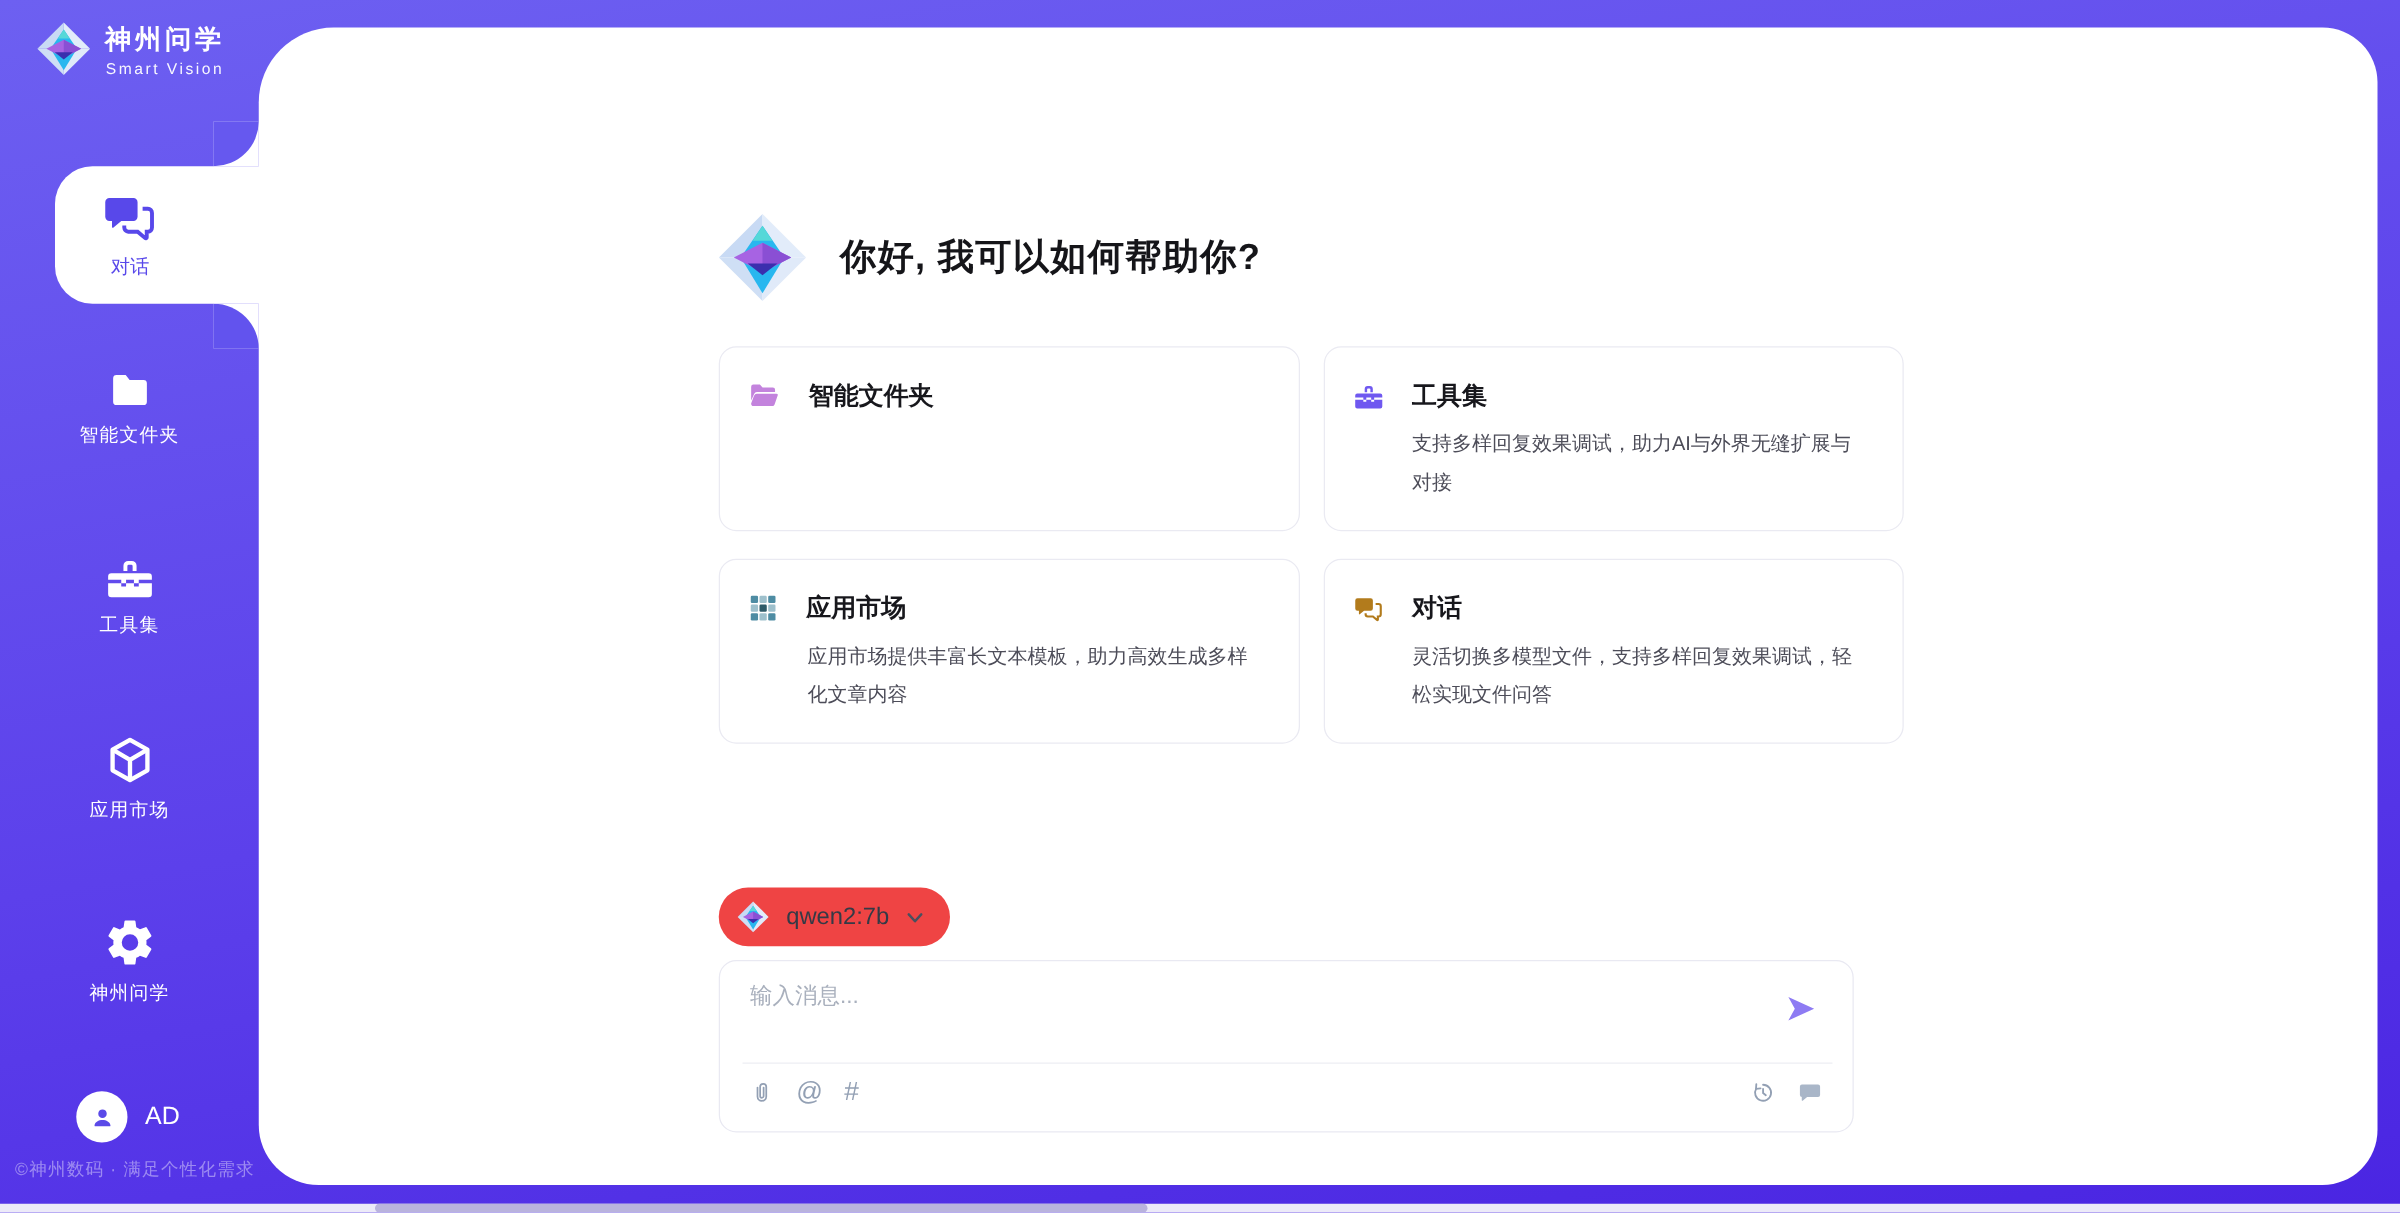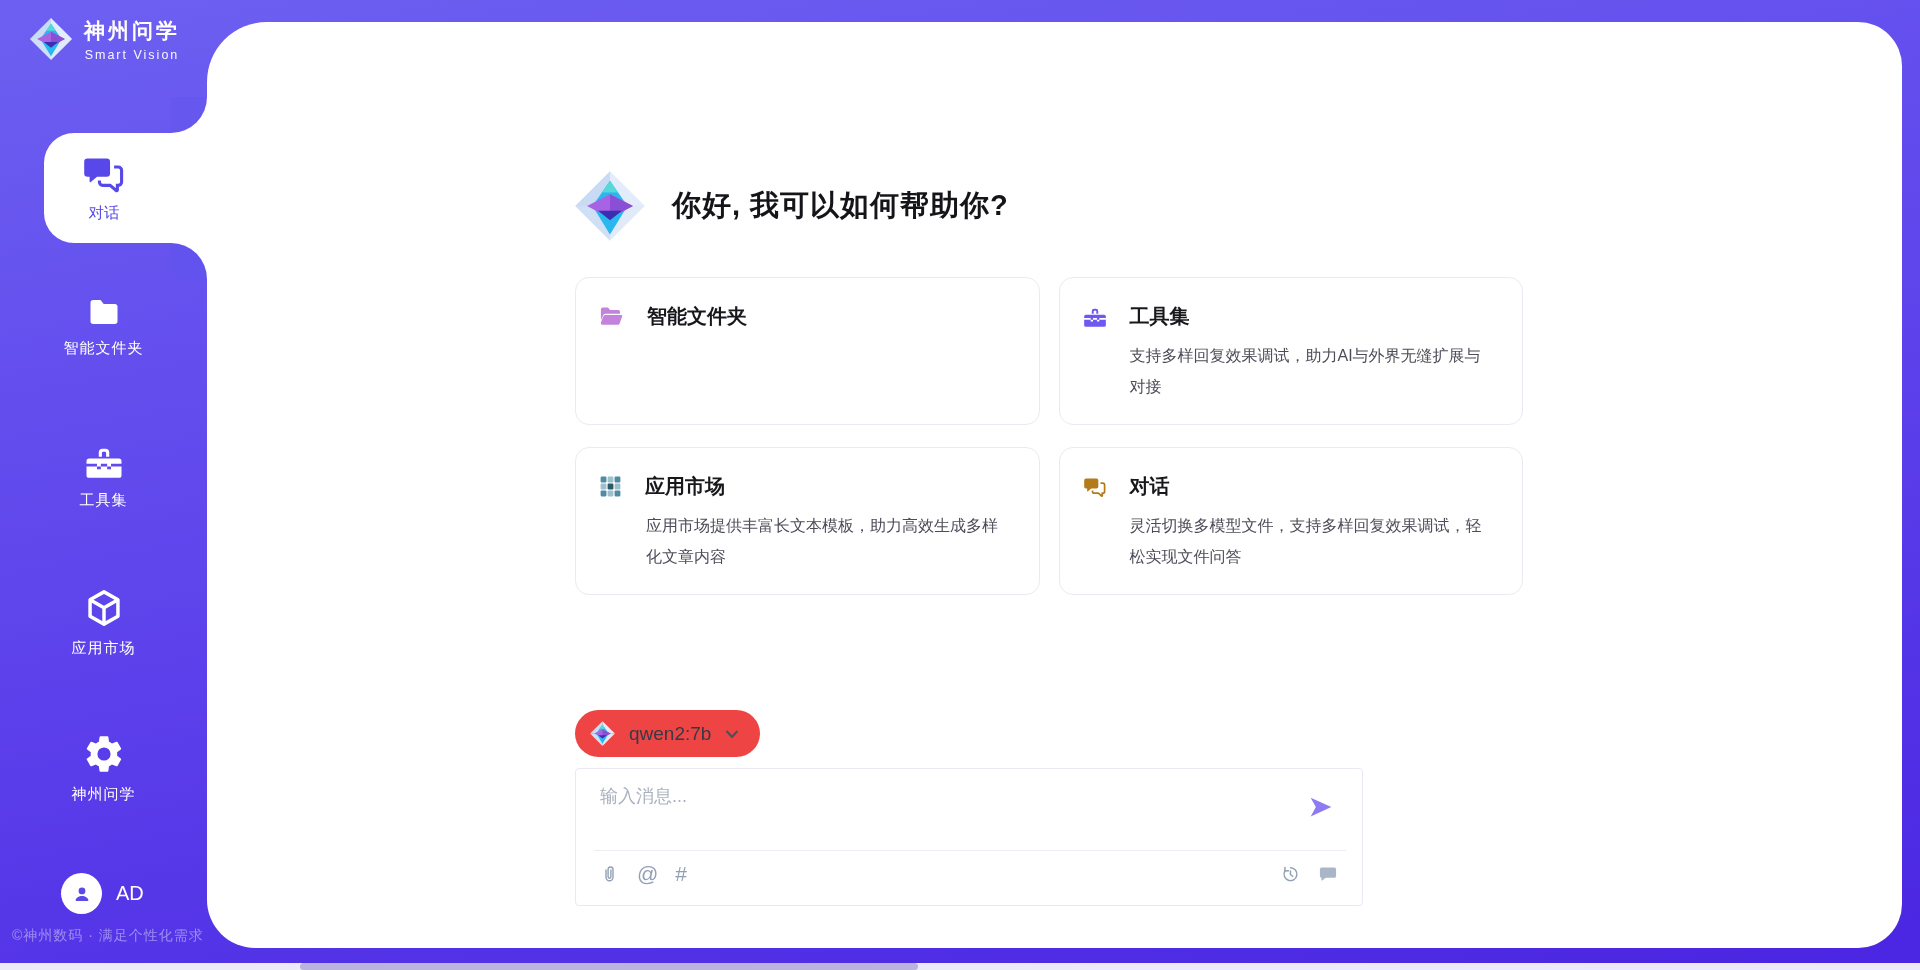--- a/index.html
+++ b/index.html
@@ -78,22 +78,22 @@
   .model-pill {
     position:absolute; left:575px; top:710px; height:47px;
     background:#ef4444; border-radius:24px;
     display:inline-flex; align-items:center; gap:13px; padding:0 20px 0 14px; cursor:pointer;text-align:center;
   }
   .model-name { font-size:19px; color:#343a46; }
   .model-pill .chev { color:#49505e; }
 
   
   .composer {
-    position:absolute; left:575px; top:768px; width:788px; height:138px;
-    background:#fff; border:1px solid #e9e9f2; border-radius:4px;
+    position:absolute; left:575px; top:768px; width:908px; height:138px;
+    background:#fff; border:1px solid #e9e9f2; border-radius:14px;
   }
   .composer textarea {
     position:absolute; left:24px; top:15px; width:850px; height:58px;
     border:none; outline:none; resize:none; background:transparent;
     font-size:18px; color:#333; font-family:"Liberation Sans","DejaVu Sans",sans-serif;
   }
   .composer textarea::placeholder { color:#a9b0bd; }
   .send-btn { position:absolute; right:25px; top:23px; width:32px; height:32px; border:none; background:transparent; cursor:pointer; color:#8e7bf3; }
   .composer-divider { position:absolute; left:18px; right:16px; top:81px; height:1px; background:#edeef3; }
   .tools-left { position:absolute; left:23px; top:93px; display:flex; align-items:center; gap:17px; color:#93a0b4; }

